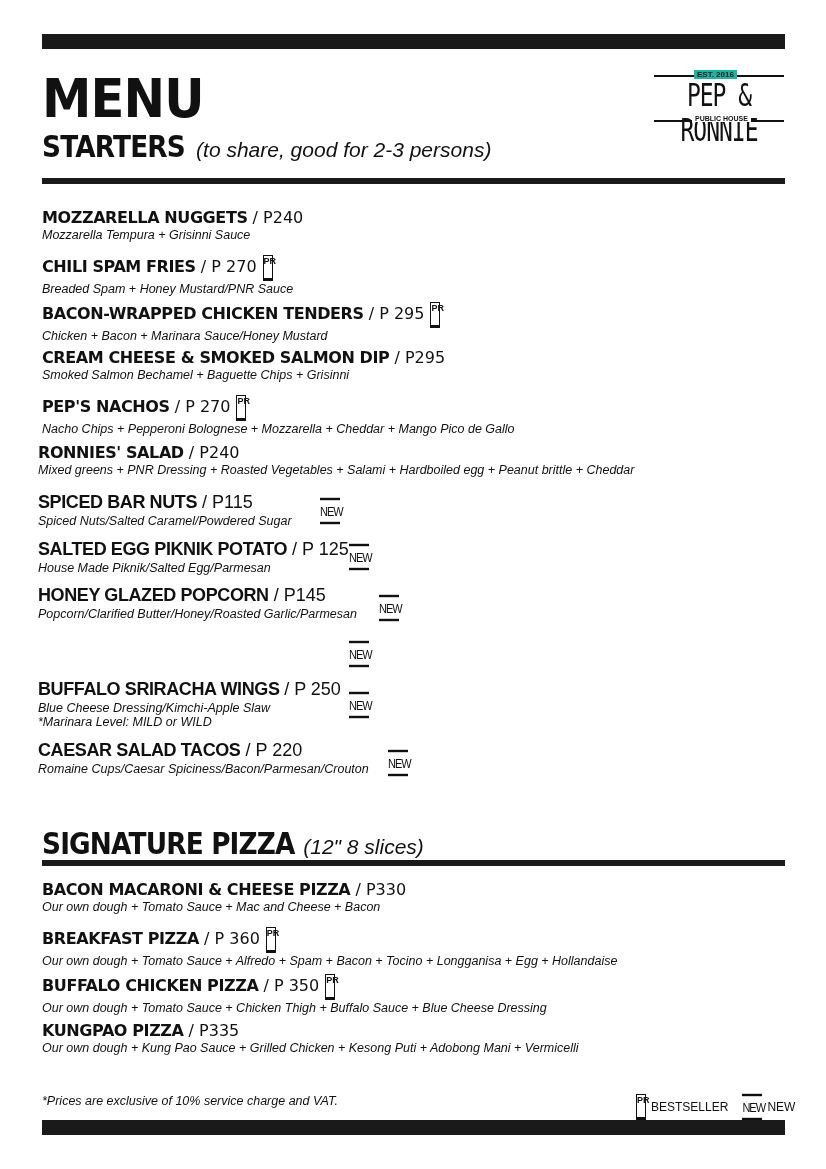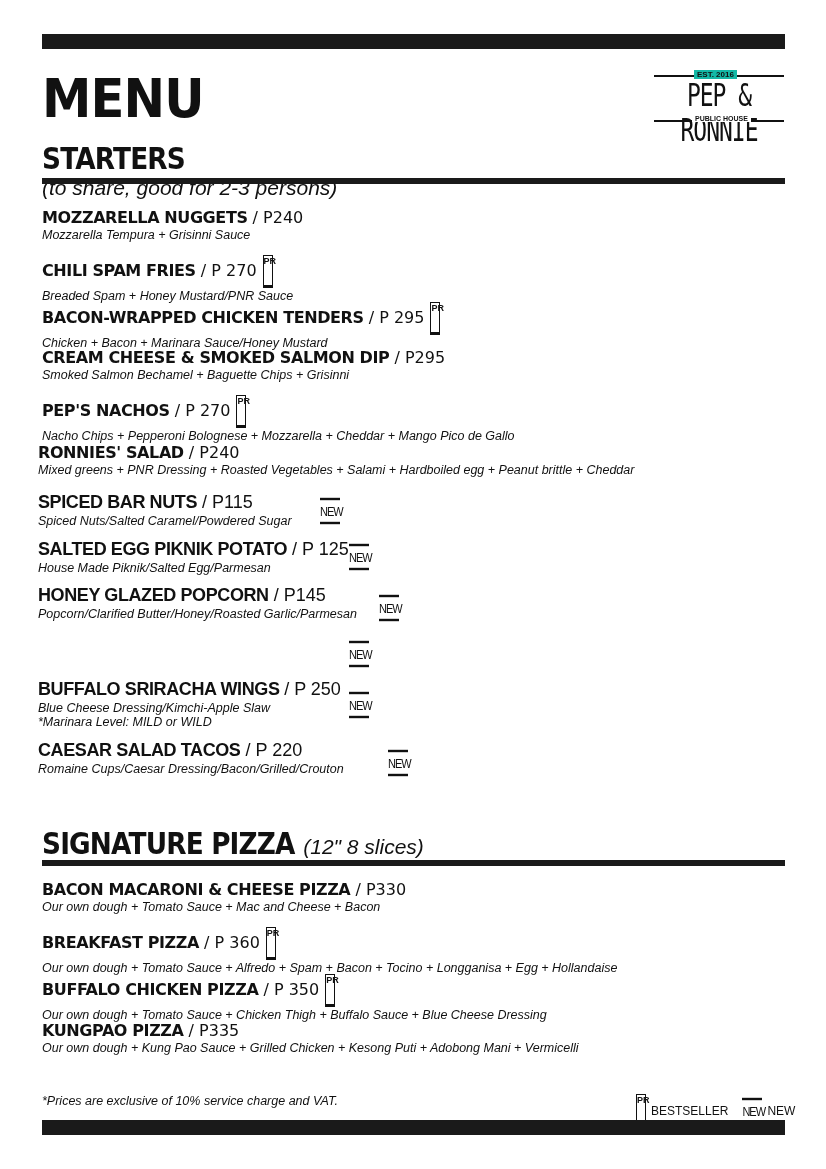--- a/index.html
+++ b/index.html
@@ -17,21 +17,21 @@
   .logo .est { position:absolute; left:42px; top:0px; background:#14b8a6; padding:0 3px; font-size:8px; font-weight:bold; }
   .logo .brand { position:absolute; left:0; top:8px; width:134px; text-align:center; font-family:"DejaVu Sans Mono", monospace; font-size:23px; letter-spacing:-1px; transform:scaleY(1.35); transform-origin:top; font-weight:normal; }
   .logo .bot-line { position:absolute; left:2px; top:50px; width:130px; height:2px; background:#111; }
   .logo .pub { position:absolute; left:40px; top:45px; background:#fff; padding:0 3px; font-size:7px; font-weight:bold; }
   .item { position:absolute; white-space:nowrap; }
   .item .name { font-family:"DejaVu Sans", sans-serif; font-weight:bold; font-size:16px; letter-spacing:-0.4px; }
   .item .price { font-family:"DejaVu Sans", sans-serif; font-size:16px; }
   .item .desc { font-style:italic; font-size:12.5px; margin-top:1px; }
   .item .desc2 { font-style:italic; font-size:12.5px; }
   .cond .name, .cond .price { font-family:"Liberation Sans", sans-serif; font-size:18px; }
-  .badge-pr { display:inline-block; width:10px; height:33px; border:1.5px solid #111; border-bottom-width:3px; font-size:9px; line-height:10px; text-align:center; font-family:"Liberation Sans", sans-serif; font-weight:bold; vertical-align:middle; margin-left:6px; box-sizing:border-box; }
+  .badge-pr { display:inline-block; width:10px; height:26px; border:1.5px solid #111; border-bottom-width:3px; font-size:9px; line-height:10px; text-align:center; font-family:"Liberation Sans", sans-serif; font-weight:bold; vertical-align:middle; margin-left:6px; box-sizing:border-box; }
   .badge-new { position:absolute; width:20px; height:22px; border-top:2px solid #111; border-bottom:2px solid #111; font-size:11px; line-height:18px; text-align:center; font-family:"Liberation Sans", sans-serif; letter-spacing:-1px; transform:scaleY(1.2); box-sizing:border-box; }
   .footnote { position:absolute; left:42px; top:1094px; font-style:italic; font-size:12.5px; }
   .legend { position:absolute; left:636px; top:1094px; display:flex; align-items:center; font-size:12px; }
   .legend .badge-new { position:relative; display:inline-block; margin-left:14px; margin-right:5px; }
   .legend .badge-pr { margin-left:0; margin-right:5px; }
 </style>
 </head>
 <body>
 
 <div class="bar top"></div>
@@ -39,21 +39,21 @@
 <div class="title">MENU</div>
 
 <div class="logo">
   <div class="top-line"></div>
   <span class="est">EST. 2016</span>
   <div class="brand">PEP &amp; RONNIE</div>
   <div class="bot-line"></div>
   <span class="pub">PUBLIC HOUSE</span>
 </div>
 
-<div class="section-head" style="top:140px;flex-direction:column;">
+<div class="section-head" style="top:128px;">
   <span class="name" style="transform:scaleX(0.85);">STARTERS</span>
   <span class="note" style="margin-left:-14px;">(to share, good for 2-3 persons)</span>
 </div>
 <div class="rule" style="top:178px;"></div>
 
 <div class="item" style="left:42px; top:208px;">
   <div><span class="name">MOZZARELLA NUGGETS</span><span class="price"> / P240</span></div>
   <div class="desc">Mozzarella Tempura + Grisinni Sauce</div>
 </div>
 
@@ -106,21 +106,21 @@
 
 <div class="item cond" style="left:38px; top:679px;">
   <div><span class="name">BUFFALO SRIRACHA WINGS </span><span class="price"> /  P 250</span></div>
   <div class="desc">Blue Cheese Dressing/Kimchi-Apple Slaw</div>
   <div class="desc2">*Marinara Level: MILD or WILD</div>
 </div>
 <div class="badge-new" style="left:349px; top:694px;">NEW</div>
 
 <div class="item cond" style="left:38px; top:740px;">
   <div><span class="name">CAESAR SALAD TACOS</span><span class="price"> / P 220</span></div>
-  <div class="desc">Romaine Cups/Caesar Dressing/Bacon/Grilled/Crouton</div>
+  <div class="desc">Romaine Cups/Caesar Spiciness/Bacon/Parmesan/Crouton</div>
 </div>
 <div class="badge-new" style="left:388px; top:752px;">NEW</div>
 
 <div class="section-head" style="top:825px;">
   <span class="name" style="transform:scaleX(0.85);">SIGNATURE PIZZA</span>
   <span class="note" style="margin-left:-36px;">(12" 8 slices)</span>
 </div>
 <div class="rule" style="top:860px;"></div>
 
 <div class="item" style="left:42px; top:880px;">

